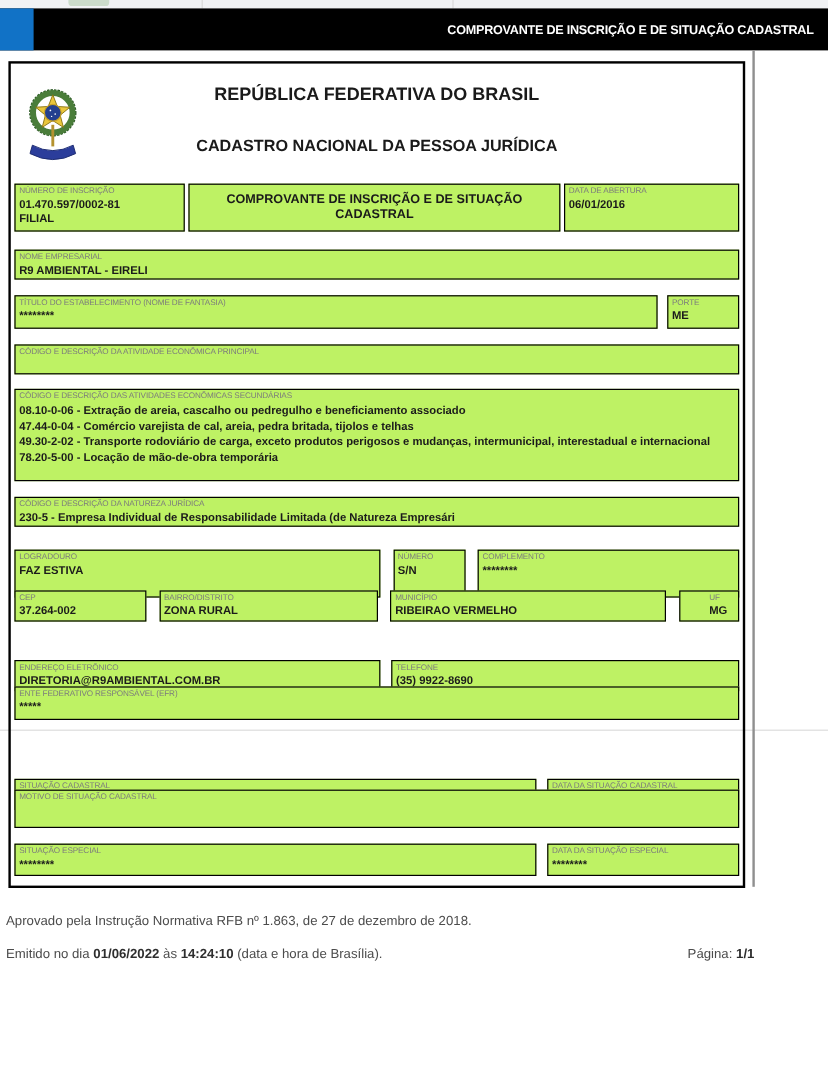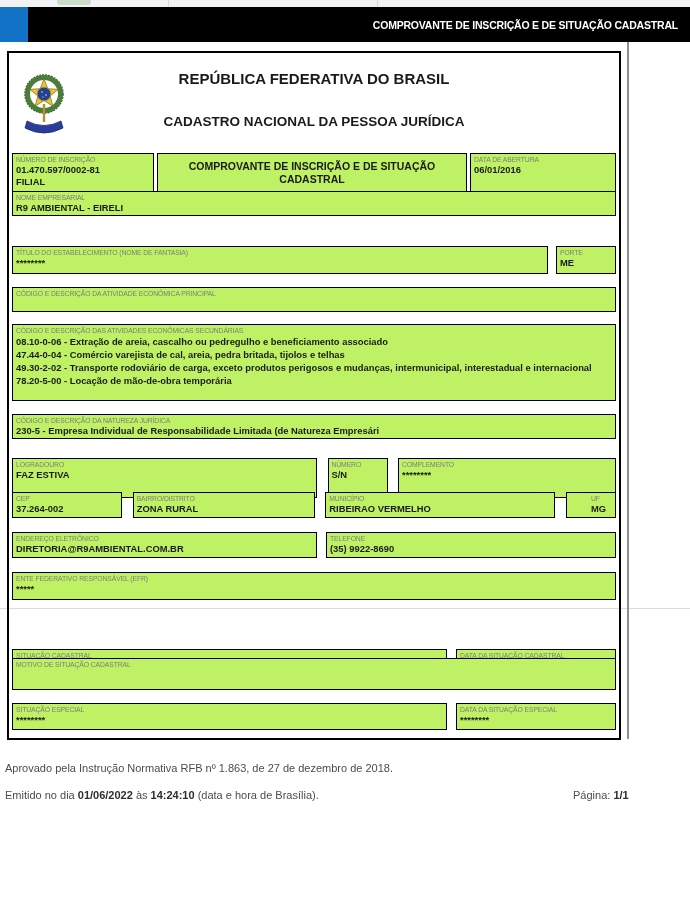--- a/index.html
+++ b/index.html
@@ -81,21 +81,21 @@
     </div>
     <div class="fbox center-title" style="width:310px;">
       <span>COMPROVANTE DE INSCRIÇÃO E DE SITUAÇÃO CADASTRAL</span>
     </div>
     <div class="fbox" style="width:146px;">
       <div class="flabel">DATA DE ABERTURA</div>
       <div class="fvalue">06/01/2016</div>
     </div>
   </div>
 
-  <div class="row" style="top:138px;height:25px;">
+  <div class="row" style="top:155px;height:25px;">
     <div class="fbox" style="width:604px;">
       <div class="flabel">NOME EMPRESARIAL</div>
       <div class="fvalue">R9 AMBIENTAL - EIRELI</div>
     </div>
   </div>
 
   <div class="row" style="top:193px;height:28px;">
     <div class="fbox" style="width:536px;">
       <div class="flabel">TÍTULO DO ESTABELECIMENTO (NOME DE FANTASIA)</div>
       <div class="fvalue">********</div>
@@ -156,21 +156,21 @@
     <div class="fbox" style="width:230px;">
       <div class="flabel">MUNICÍPIO</div>
       <div class="fvalue">RIBEIRAO VERMELHO</div>
     </div>
     <div class="fbox" style="width:50px;padding-left:24px;">
       <div class="flabel">UF</div>
       <div class="fvalue">MG</div>
     </div>
   </div>
 
-  <div class="row" style="top:479px;height:26px;">
+  <div class="row" style="top:497px;height:26px;">
     <div class="fbox" style="width:305px;">
       <div class="flabel">ENDEREÇO ELETRÔNICO</div>
       <div class="fvalue">DIRETORIA@R9AMBIENTAL.COM.BR</div>
     </div>
     <div class="fbox" style="width:290px;">
       <div class="flabel">TELEFONE</div>
       <div class="fvalue">(35) 9922-8690</div>
     </div>
   </div>
 

